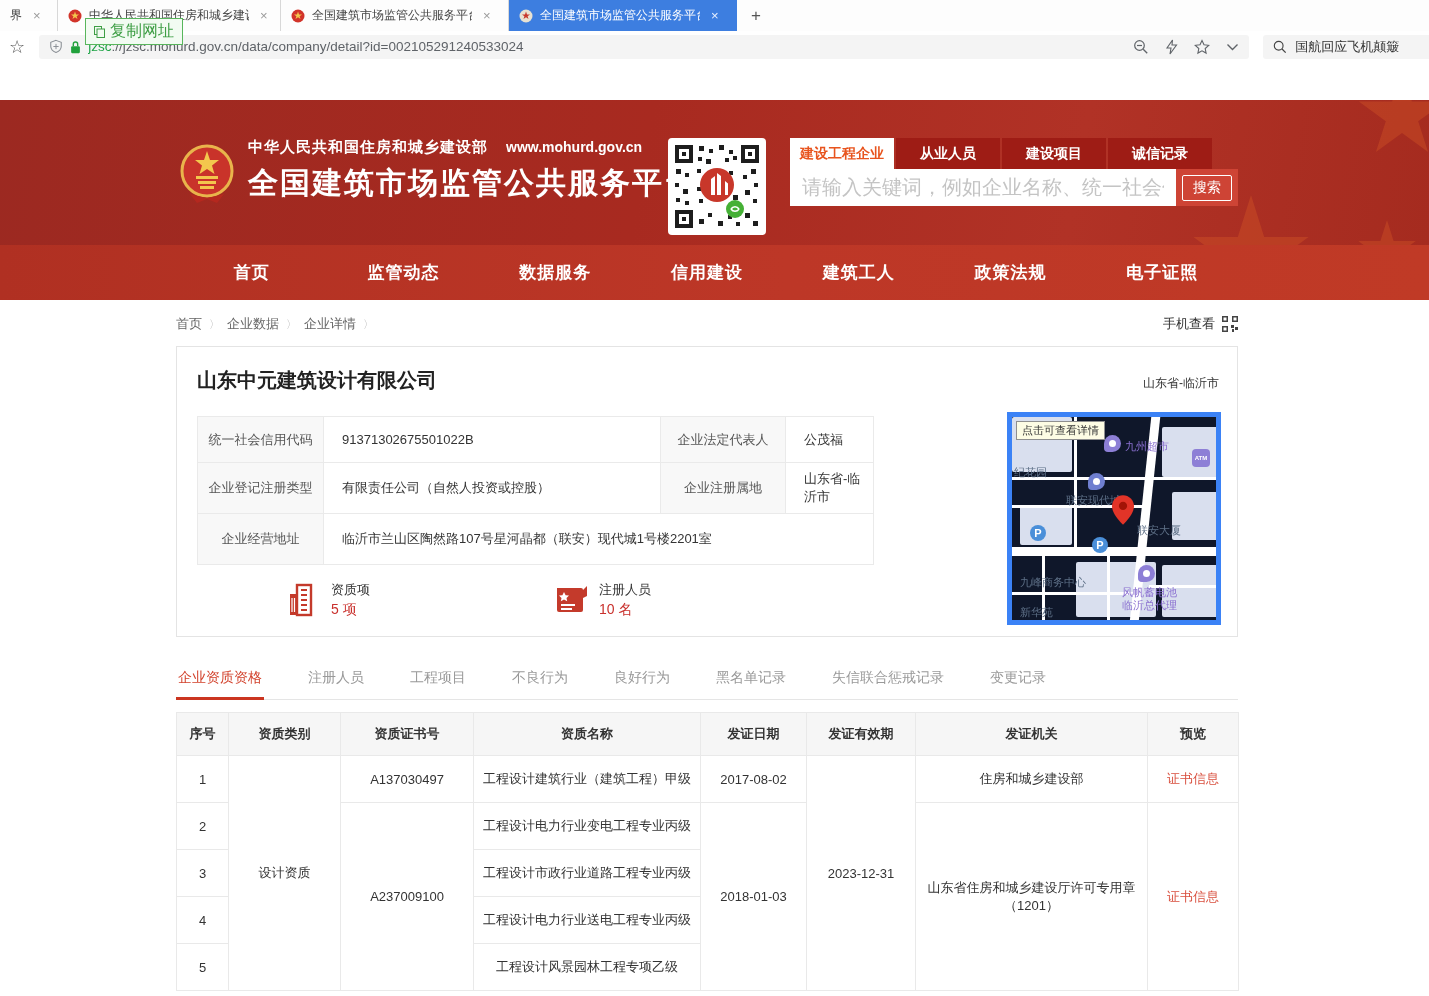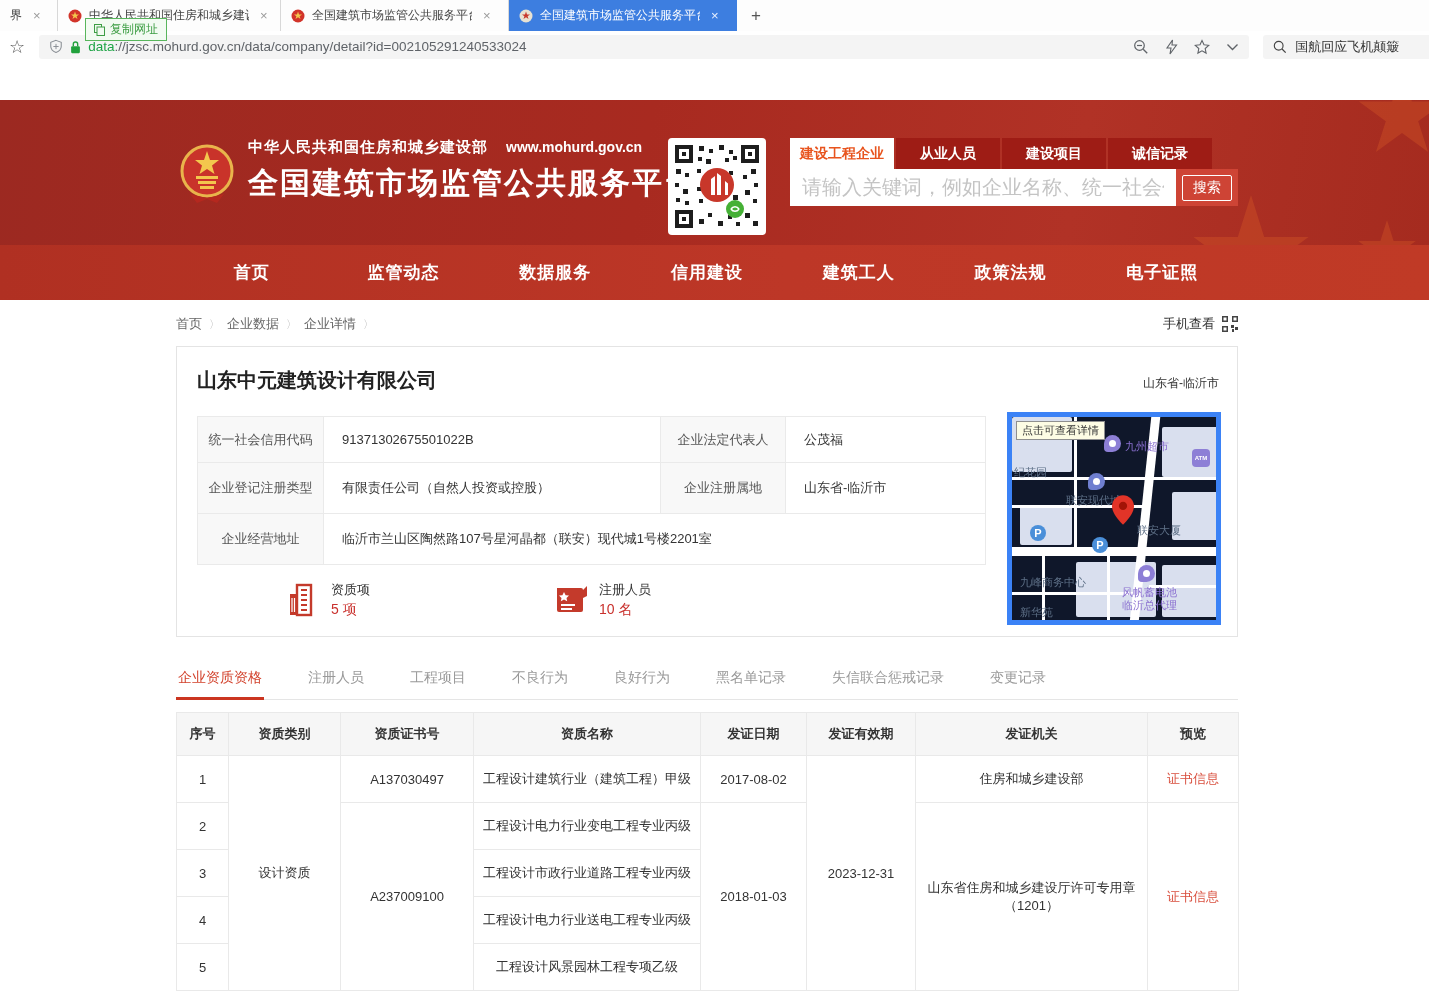--- a/index.html
+++ b/index.html
@@ -10,21 +10,21 @@
   .chrome { position:absolute; top:0; left:0; width:1429px; height:62px; background:#fff; border-bottom:1px solid #e0e0e0; }
   .tabstrip { position:absolute; top:0; left:0; width:100%; height:31px; background:#fdfdfd; display:flex; align-items:stretch; }
   .tab { display:flex; align-items:center; gap:7px; padding:0 10px; font-size:12px; color:#444; border-right:1px solid #d8d8d8; white-space:nowrap; overflow:hidden; }
   .tab .tab-label { overflow:hidden; max-width:160px; }
   .tab-close { color:#9a9a9a; font-size:13px; margin-left:4px; }
   .tab.partial { width:58px; border-left:none; }
   .tab.active { background:#3d7ee0; color:#fff; border-right:none; }
   .tab.active .tab-close { color:#e8f0ff; }
   .newtab { display:flex; align-items:center; padding:0 14px; font-size:17px; color:#555; }
   .favicon { width:14px; height:14px; flex:0 0 14px; }
-  .copy-tip { position:absolute; left:85px; top:18px; z-index:5; background:#f2fbf2; border:1px solid #58b65c; color:#3d9e44; font-size:12px; padding:2px 8px; display:flex; align-items:center; gap:5px; }
+  .copy-tip { position:absolute; left:85px; top:18px; z-index:5; background:#f2fbf2; border:1px solid #58b65c; color:#3d9e44; font-size:16px; padding:2px 8px; display:flex; align-items:center; gap:5px; }
 
   .urlrow { position:absolute; top:31px; left:0; width:100%; height:31px; background:#fff; display:flex; align-items:center; }
   .bookmark-star { font-size:18px; color:#555; margin:0 14px 0 9px; }
   .urlbox { height:24px; flex:0 0 1210px; background:#f4f4f4; border-radius:3px; display:flex; align-items:center; padding:0 10px; gap:7px; }
   .url-text { font-size:13.5px; color:#5f6368; flex:1 1 auto; white-space:nowrap; overflow:hidden; }
   .url-scheme { color:#1ea446; }
   .urlbox .rt-icons { display:flex; align-items:center; gap:16px; margin-left:auto; color:#5f6368; }
   .quickbox { height:24px; flex:1 1 auto; margin:0 0 0 14px; background:#f4f4f4; border-radius:3px 0 0 3px; display:flex; align-items:center; padding:0 10px; gap:8px; font-size:13px; color:#333; white-space:nowrap; overflow:hidden; }
 
   
@@ -61,21 +61,21 @@
   .crumb { color:#666; cursor:pointer; }
   .crumb-sep { color:#bbb; margin:0 7px; font-size:11px; }
   .crumb-right { margin-left:auto; display:flex; align-items:center; gap:7px; color:#333; }
 
   .card { margin-top:13px; border:1px solid #e4e4e4; background:#fff; padding:20px 18px 22px 20px; position:relative; height:291px; }
   .card-titlerow { display:flex; align-items:baseline; }
   .company-name { font-size:20px; font-weight:bold; color:#222; }
   .company-region { margin-left:auto; font-size:12px; color:#333; }
 
   .info-wrap { display:flex; margin-top:22px; }
-  table.info { border-collapse:collapse; width:789px; table-layout:fixed; }
+  table.info { border-collapse:collapse; width:677px; table-layout:fixed; }
   table.info td { border:1px solid #eaeaea; font-size:13px; height:46px; }
   table.info tr:nth-child(2) td, table.info tr:nth-child(3) td { height:51px; }
   td.ilabel { background:#f8f8f8; text-align:center; color:#555; width:126px; }
   td.ival { padding-left:18px; color:#333; }
 
   .mapbox { position:absolute; left:830px; top:65px; width:214px; height:213px; background:#0f172a; overflow:hidden; border:5px solid #3b82f6; }
   .map-road { position:absolute; background:#fff; }
   .map-block { position:absolute; background:#d9dfee; border-radius:2px; }
   .map-tip { position:absolute; left:4px; top:4px; background:#fdfce4; border:1px solid #8f8f8f; font-size:11px; color:#333; padding:1px 5px; z-index:4; }
   .map-label { position:absolute; font-size:11px; color:#5d6f86; white-space:nowrap; z-index:2; }
@@ -154,21 +154,21 @@
     <span class="bookmark-star">☆</span>
     <div class="urlbox">
       <svg width="14" height="15" viewBox="0 0 16 16">
           <path d="M8 1l6 2.2v4.6c0 3.4-2.7 5.9-6 7-3.3-1.1-6-3.6-6-7V3.2z" fill="none" stroke="#8a8f95" stroke-width="1.2"></path>
           <path d="M8 5v6M5 8h6" stroke="#8a8f95" stroke-width="1.1"></path>
         </svg>
       <svg width="11" height="14" viewBox="0 0 12 16">
           <rect x="1" y="7" width="10" height="8" rx="1.2" fill="#21a13c"></rect>
           <path d="M3.5 7V4.8a2.5 2.5 0 015 0V7" fill="none" stroke="#21a13c" stroke-width="1.6"></path>
         </svg>
-      <span class="url-text"><span class="url-scheme">data</span><span>://jzsc.mohurd.gov.cn/data/company/detail?id=002105291240533024</span></span>
+      <span class="url-text"><span class="url-scheme">jzsc</span><span>://jzsc.mohurd.gov.cn/data/company/detail?id=002105291240533024</span></span>
       <span class="rt-icons">
         <svg width="16" height="16" viewBox="0 0 16 16">
             <circle cx="6.5" cy="6.5" r="4.8" fill="none" stroke="#5f6368" stroke-width="1.2"></circle>
             <path d="M4 6.5h5" stroke="#5f6368" stroke-width="1.2"></path>
             <path d="M10.2 10.2l4 4" stroke="#5f6368" stroke-width="1.3"></path>
           </svg>
         <svg width="13" height="16" viewBox="0 0 13 16">
             <path d="M7.5 1L2 9h4l-1 6 6.5-9H7z" fill="none" stroke="#5f6368" stroke-width="1.1"></path>
           </svg>
         <svg width="16" height="16" viewBox="0 0 16 16">

